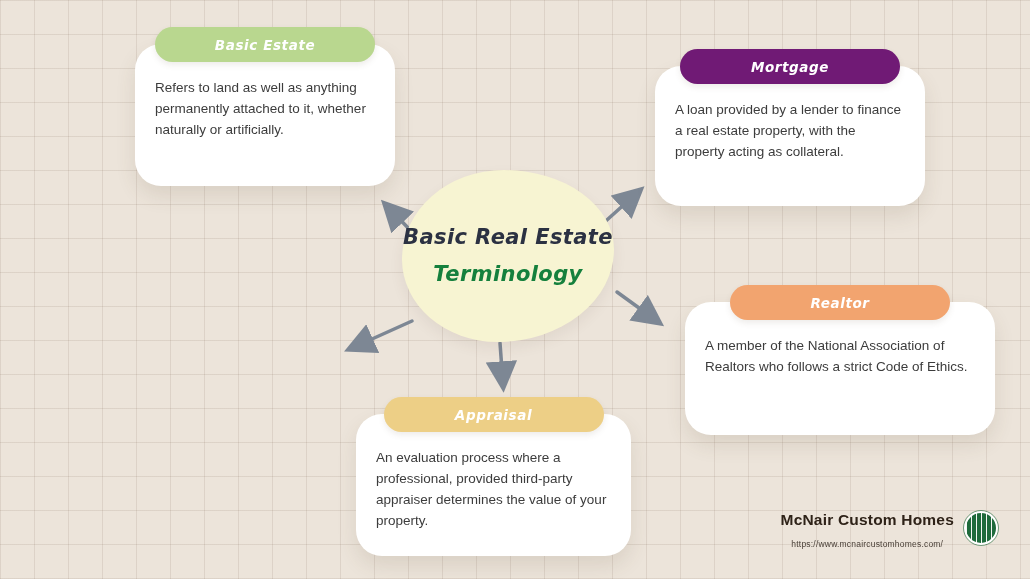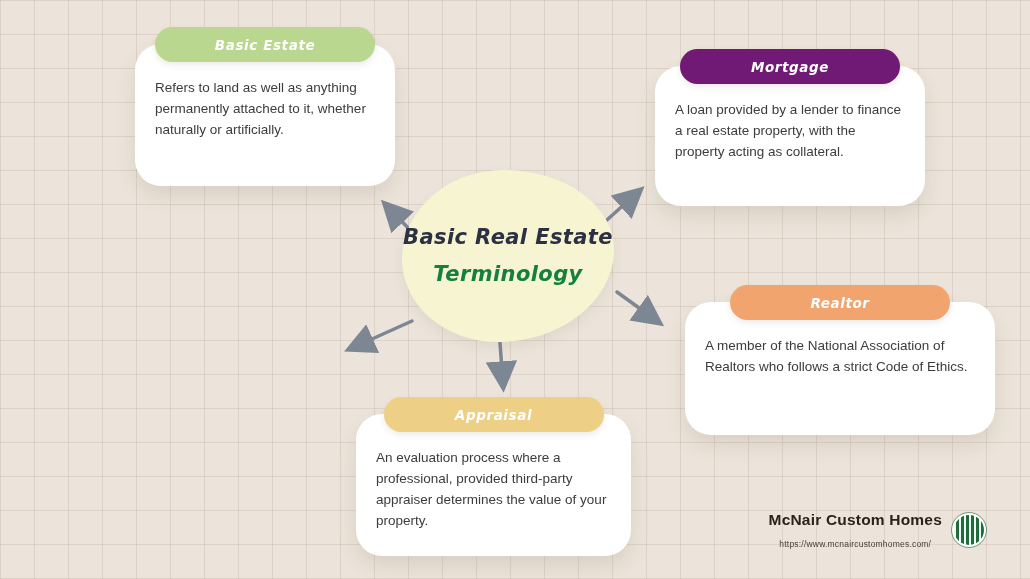--- a/index.html
+++ b/index.html
@@ -68,22 +68,22 @@
 
   .arrows {
     position:absolute; inset:0;
     width:100%; height:100%;
     pointer-events:none;
   }
   .arrow { stroke-width:3.5; stroke-linecap:round; fill:none; }
 
   .footer {
     position:absolute;
-    right:44px; bottom:30px;
-    display:flex; align-items:center; gap:10px;
+    right:32px; bottom:30px;
+    display:flex; gap:10px;
   }
   .footer-text { text-align:center; }
   .brand {
     font-weight:bold;
     font-size:15.5px;
     color:#2e2218;
     letter-spacing:0.2px;
   }
   .url {
     font-size:8.5px;

